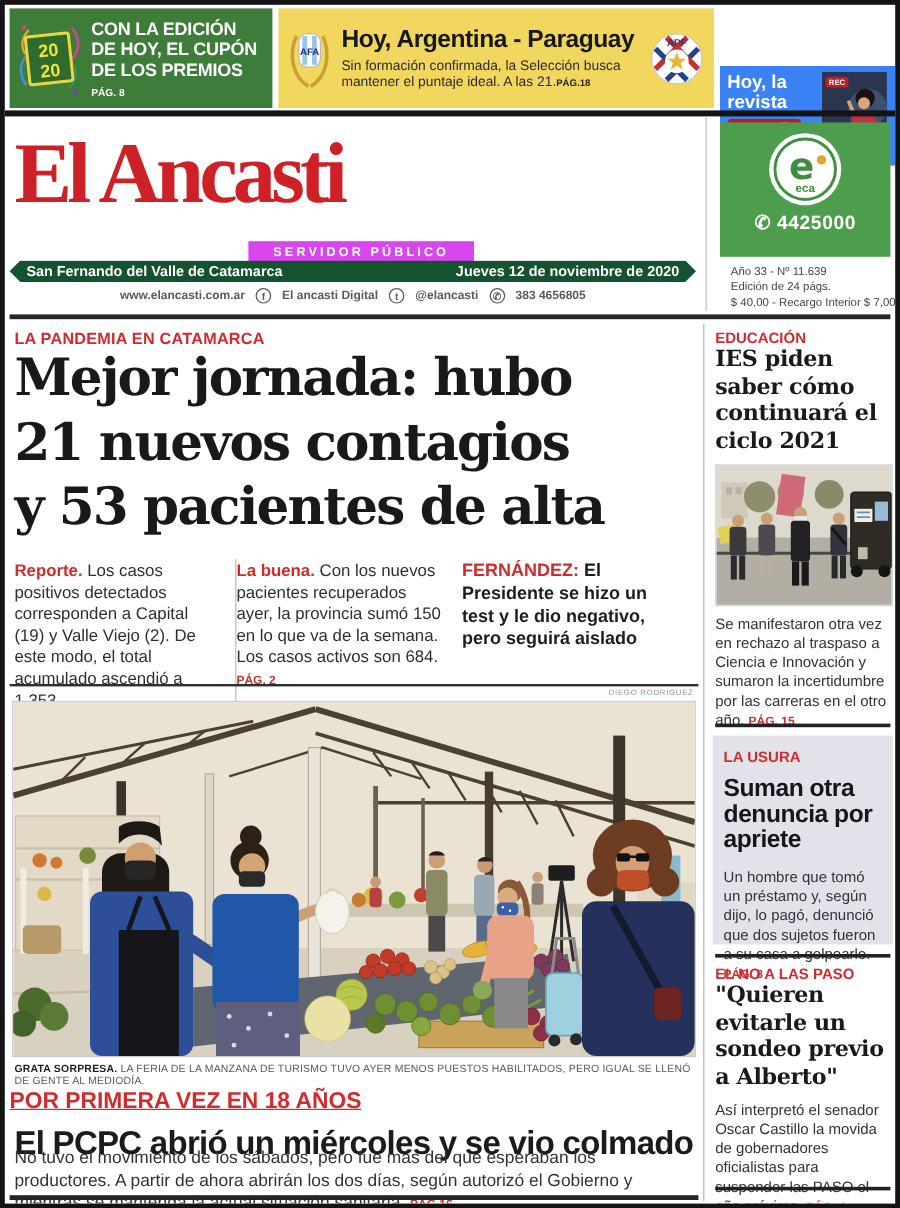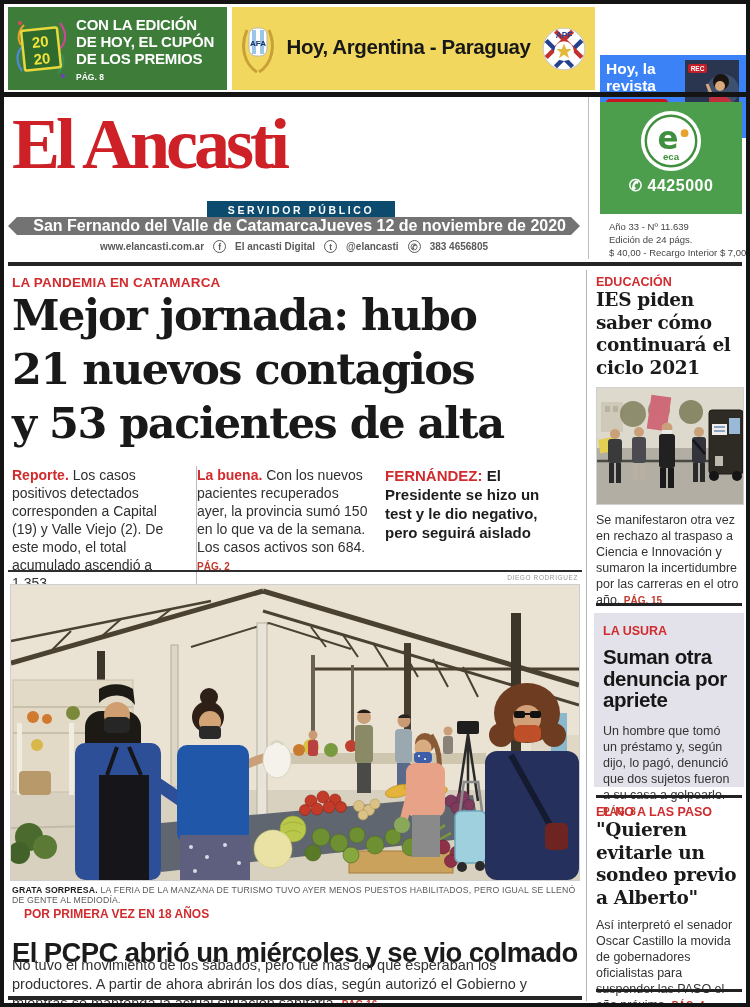--- a/index.html
+++ b/index.html
@@ -17,26 +17,26 @@
   .banner-match .title{font-weight:bold;font-size:20.5px;color:#181818;letter-spacing:-.4px;margin-bottom:3px;}
   .banner-match .sub{font-size:11.5px;line-height:14px;color:#2c2c2c;width:248px;}
   .banner-match .pg{font-weight:bold;font-size:8px;color:#222;}
   .banner-mag{left:596px;top:3px;width:146px;height:83px;background:#3b82f6;display:flex;padding:5px 6px;justify-content:space-between;margin-top:48px;}
   .banner-mag .lbl{color:#fff;font-weight:bold;font-size:15.5px;line-height:17px;}
   .black-band{left:0;top:88px;width:742px;height:5px;background:#141414;}
 
   
   .logo{left:8px;top:92px;width:566px;font-family:"Liberation Serif",serif;font-weight:bold;
         font-size:72px;line-height:96px;color:#cd2127;letter-spacing:-4px;}
-  .motto-box{left:203px;top:197px;width:188px;height:17px;background:#0c4a6e;color:#fff;
+  .motto-box{left:203px;top:197px;width:188px;height:17px;background:#d946ef;color:#fff;
         display:flex;align-items:center;justify-content:center;font-size:10.5px;font-weight:bold;letter-spacing:2.6px;}
-  .ribbon{left:4px;top:213px;width:572px;height:18px;background:#737373;color:#fff;
-        display:flex;align-items:center;justify-content:flex-end;padding:0 14px;box-sizing:border-box;
+  .ribbon{left:4px;top:213px;width:572px;height:18px;background:#14532d;color:#fff;
+        display:flex;align-items:center;justify-content:space-between;padding:0 14px;box-sizing:border-box;
         clip-path:polygon(0 50%,9px 0,calc(100% - 9px) 0,100% 50%,calc(100% - 9px) 100%,9px 100%);
-        font-size:16px;font-weight:bold;}
+        font-size:12px;font-weight:bold;}
   .social-row{left:4px;top:236px;width:572px;display:flex;justify-content:center;align-items:center;gap:9px;
         font-size:10px;font-weight:bold;color:#5a5a5a;}
   .circ{display:inline-flex;width:13px;height:13px;border:1.3px solid #5a5a5a;border-radius:50%;
         align-items:center;justify-content:center;font-size:8.5px;font-weight:bold;color:#5a5a5a;box-sizing:border-box;}
   .mast-divider{left:584px;top:93px;width:1px;height:162px;background:#bdbdbd;}
   .eca-box{left:596px;top:98px;width:142px;height:112px;background:#4d9e4c;display:flex;flex-direction:column;align-items:center;padding-top:7px;box-sizing:border-box;}
   .eca-phone{color:#fff;font-weight:bold;font-size:16px;margin-top:3px;letter-spacing:.5px;}
   .edition{left:605px;top:216px;width:146px;font-size:9.5px;line-height:13px;color:#454545;}
 
   .rule-thick{background:#262626;height:4px;}
@@ -55,21 +55,21 @@
   .sub3{width:182px;margin-left:16px;font-weight:bold;font-size:15px;line-height:19px;color:#1d1d1d;}
   .lead-in{color:#d12b2e;font-weight:bold;}
   .pg-ref{color:#c0392b;font-weight:bold;font-size:10px;}
   .credit-rule{left:4px;top:566px;width:574px;}
   .photo-credit{left:4px;top:570px;width:570px;text-align:right;font-size:6.5px;color:#979797;letter-spacing:.6px;}
   .main-photo{left:6px;top:580px;width:568px;height:295px;border:1px solid #cfcfcf;box-sizing:content-box;}
   .caption{left:8px;top:881px;width:566px;font-size:8.7px;color:#585858;letter-spacing:.2px;}
   .caption b{color:#1d1d1d;}
 
   
-  .bot-kicker{left:20px;top:903px;font-size:12px;}
+  .bot-kicker{left:4px;top:903px;font-size:19px;text-decoration:underline;}
   .bot-headline{left:8px;top:919px;width:568px;font-size:27.5px;font-weight:bold;color:#1b1b1b;letter-spacing:-.6px;margin-top:14px;}
   .bot-body{left:8px;top:952px;width:568px;font-size:14.5px;line-height:19px;color:#333;}
   .bot-rule{left:4px;top:992px;width:574px;}
 
   
   .side-kicker{font-size:12.5px;}
   .serif-head{font-family:"DejaVu Serif",serif;font-weight:bold;font-size:18.5px;line-height:22.5px;color:#1a1a1a;letter-spacing:-.3px;}
   .side-body{font-size:12.5px;line-height:16px;color:#333;}
   .s1-kicker{left:592px;top:271px;}
   .s1-head{left:592px;top:285px;width:148px;}
@@ -118,20 +118,21 @@
     <svg width="36" height="50" viewBox="0 0 36 50">
       <path d="M7,6 C0,22 4,40 17,48" stroke="#c8a036" stroke-width="3" fill="none"></path>
       <path d="M29,6 C36,22 32,40 19,48" stroke="#c8a036" stroke-width="3" fill="none"></path>
       <rect x="9" y="4" width="18" height="28" rx="7" fill="#ffffff" stroke="#b8b8b8"></rect>
       <rect x="12" y="6" width="4" height="24" fill="#9cc6e8"></rect>
       <rect x="20" y="6" width="4" height="24" fill="#9cc6e8"></rect>
       <text x="18" y="22" text-anchor="middle" font-family="Liberation Sans,sans-serif" font-weight="bold" font-size="8" fill="#16306a">AFA</text>
     </svg>
     <div style="margin:0 6px;">
       <div class="title">Hoy, Argentina - Paraguay</div>
+      <div class="sub"><span>Sin formación confirmada, la Selección busca mantener el puntaje ideal. A las 21.</span><span class="pg">PÁG.18</span></div>
     </div>
     <svg width="46" height="46" viewBox="0 0 42 42">
       <circle cx="21" cy="21" r="19" fill="#ffffff" stroke="#c9c9c9"></circle>
       <g transform="rotate(-45 21 21)">
         <rect x="4" y="13" width="34" height="4" fill="#c23030"></rect>
         <rect x="4" y="25" width="34" height="4" fill="#23418f"></rect>
       </g>
       <g transform="rotate(45 21 21)">
         <rect x="4" y="13" width="34" height="4" fill="#c23030"></rect>
         <rect x="4" y="25" width="34" height="4" fill="#23418f"></rect>

